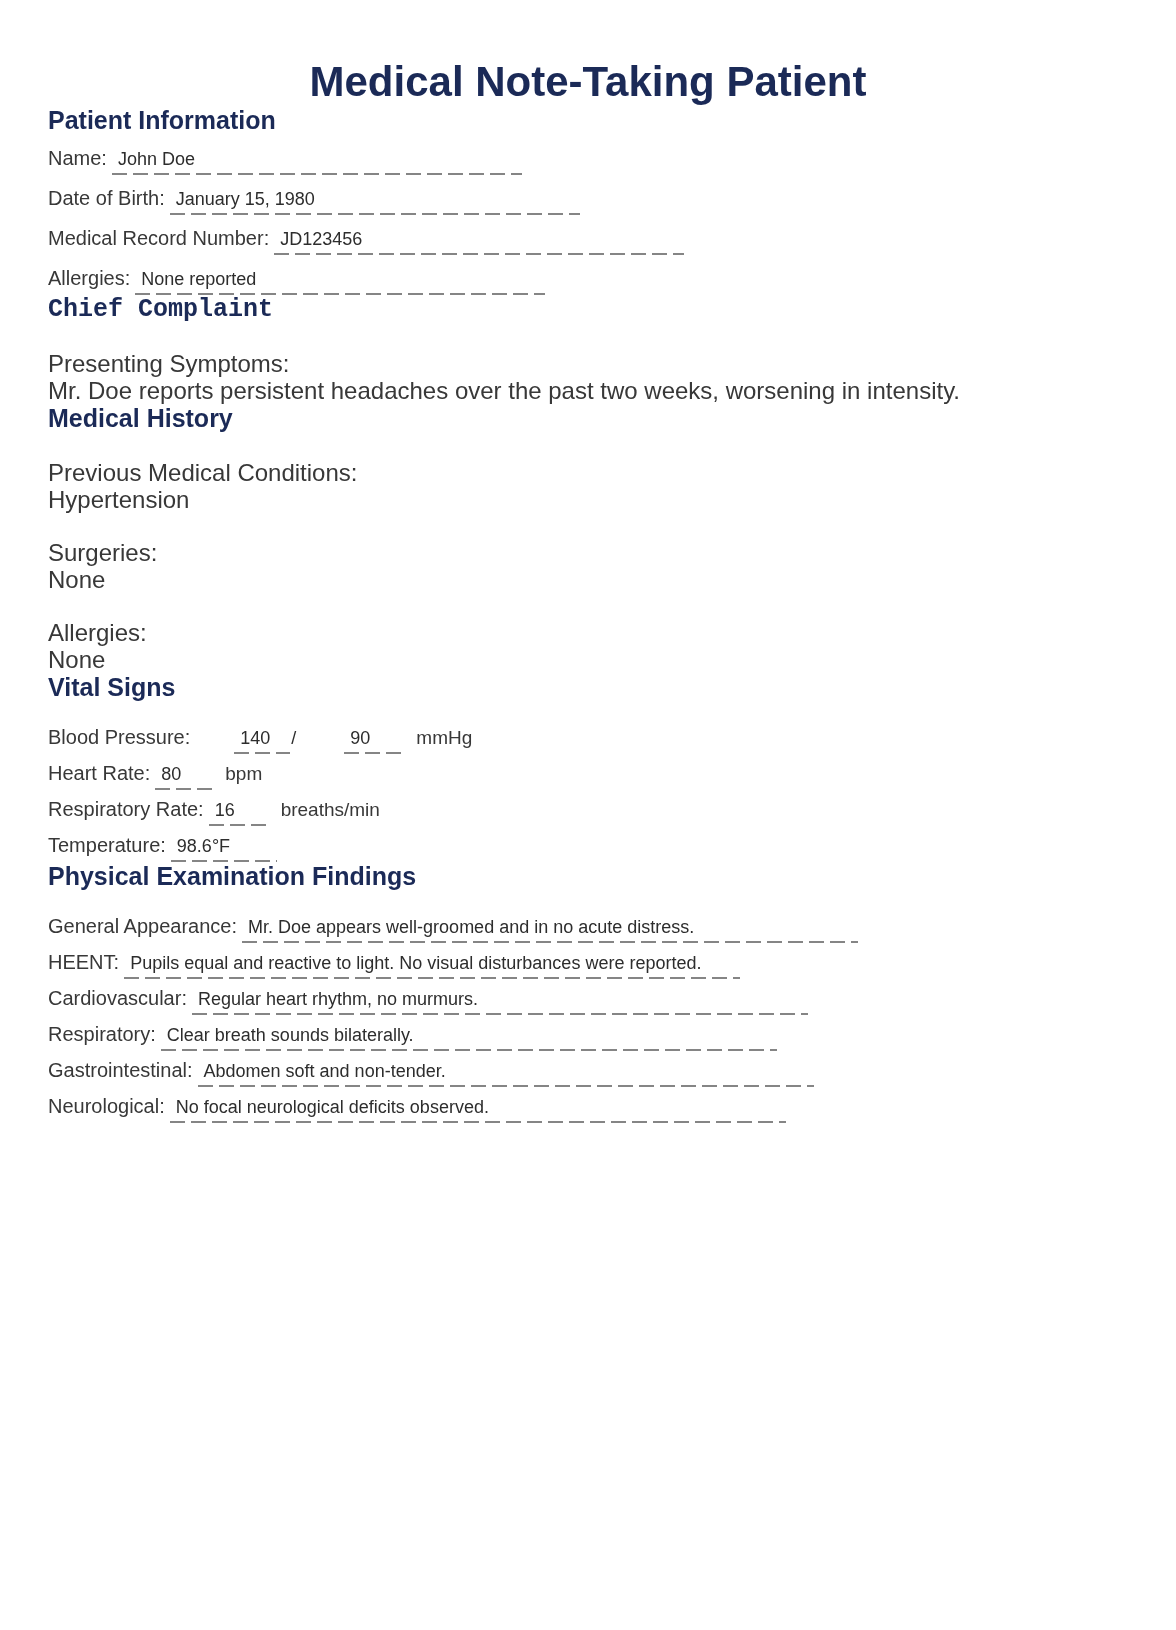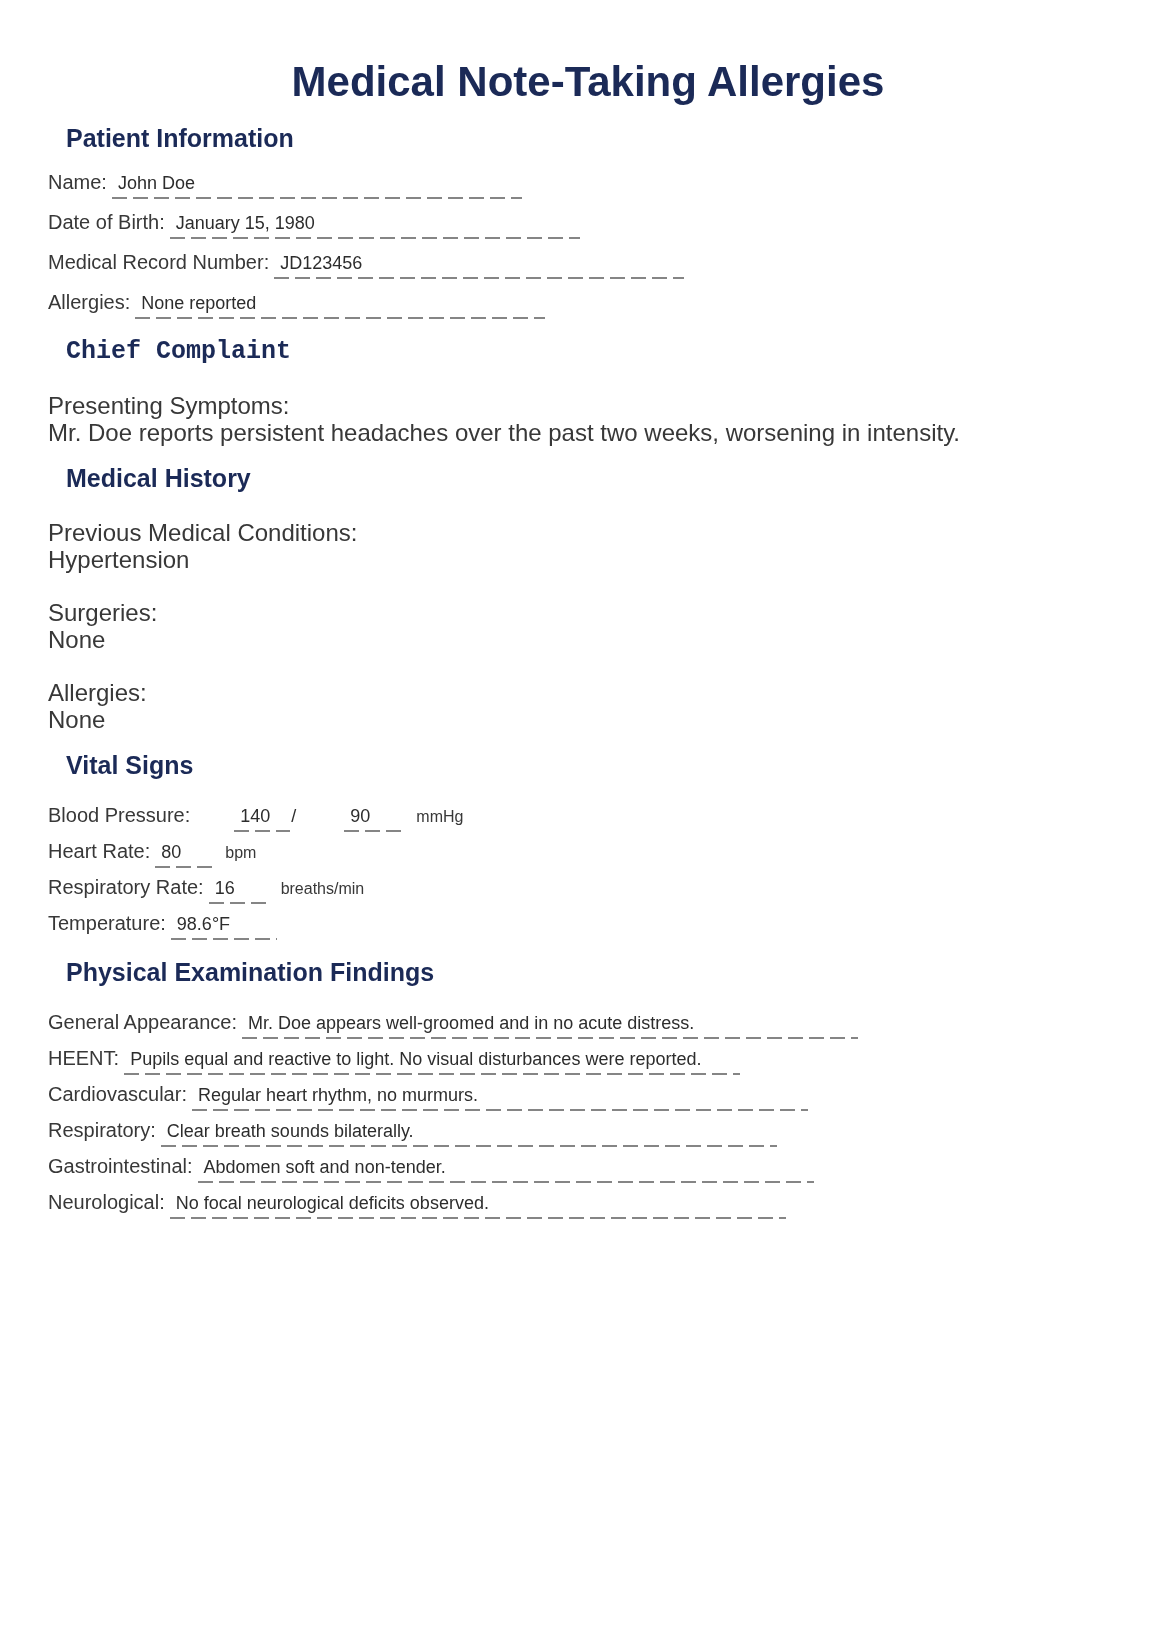--- a/index.html
+++ b/index.html
@@ -21,21 +21,21 @@
   h1.title {
     margin: 0;
     text-align: center;
     font-size: 42px;
     line-height: 1.15;
     font-weight: 700;
     color: #1b2a57;
     letter-spacing: 0px;
   }
   h2.section-heading {
-    margin: 18px;
+    margin: 0;
     font-size: 25px;
     font-weight: 700;
     color: #1b2a57;
   }
   .mt-pi   { margin-top: 40px; }
   .mt-cc   { margin-top: 30px; font-family: Liberation Mono, monospace; }
   .mt-mh   { margin-top: 40px; }
   .mt-vs   { margin-top: 84px; }
   .mt-pef  { margin-top: 30px; }
 
@@ -76,40 +76,40 @@
   .w-hr   { min-width: 50px; }
   .w-rr   { min-width: 52px; }
   .w-temp { min-width: 96px; }
 
   .slash {
     font-size: 18px;
     color: #2d2d2d;
     margin-left: 1px;
   }
   .unit {
-    font-size: 16px;
+    font-size: 19px;
     color: #383838;
     margin-left: 10px;
   }
   .text-block {
     margin-top: 26px;
     font-size: 24px;
     line-height: 27px;
     color: #383838;
   }
   .text-block .tb-label, .text-block .tb-value {
     display: block;
   }
 </style>
 </head>
 <body>
 
 <div class="page">
 
-  <h1 class="title">Medical Note-Taking Allergies</h1>
+  <h1 class="title">Medical Note-Taking Patient</h1>
 
   <section>
     <h2 class="section-heading mt-pi">Patient Information</h2>
 
     <div class="field-row">
       <span class="label">Name:</span><span class="fill w-pi">John Doe</span>
     </div>
     <div class="field-row">
       <span class="label">Date of Birth:</span><span class="fill w-pi">January 15, 1980</span>
     </div>

